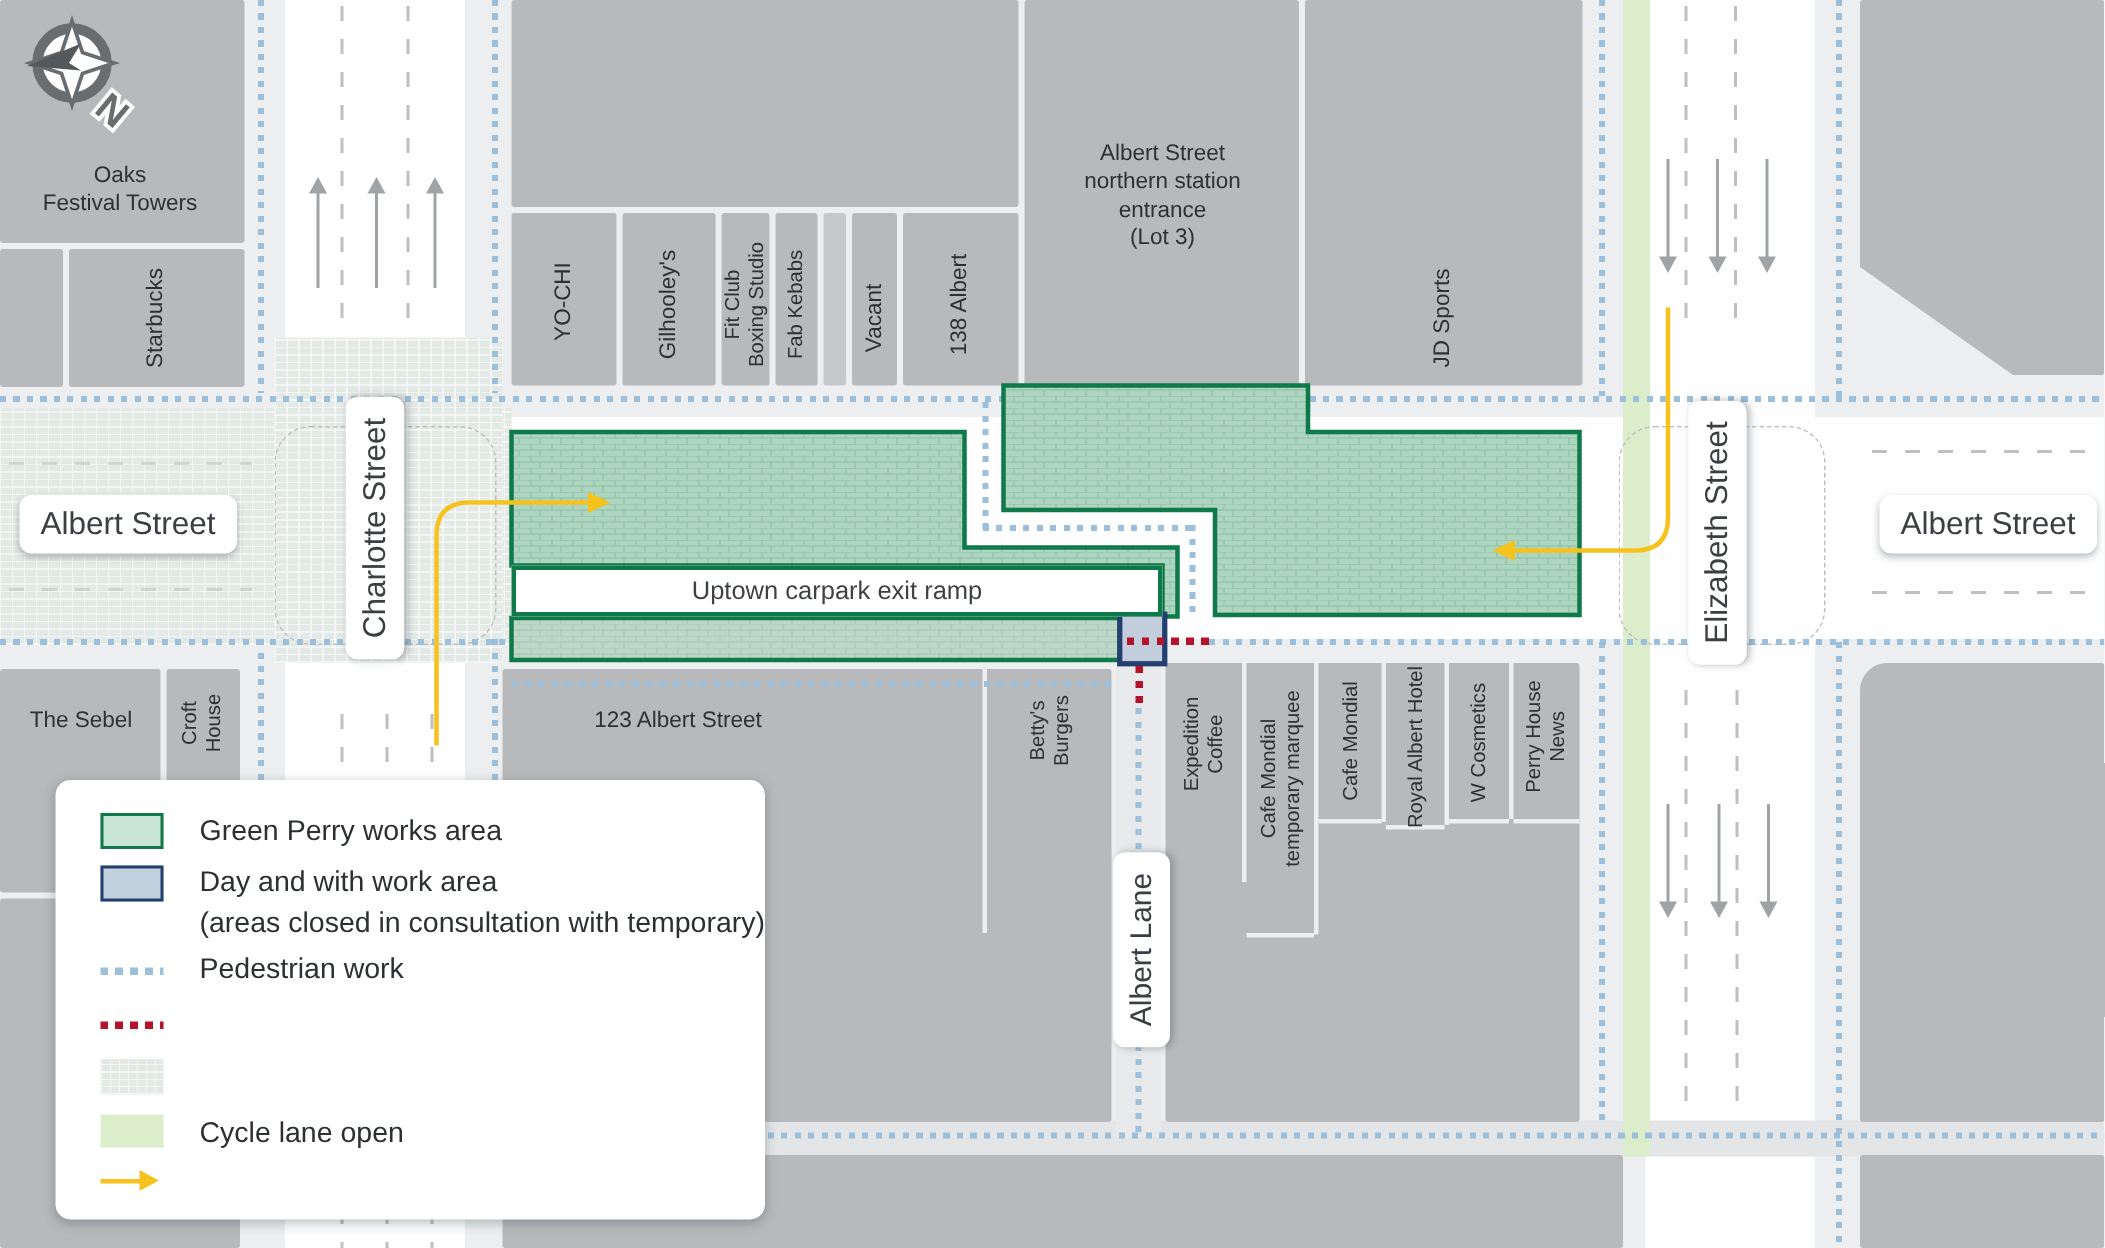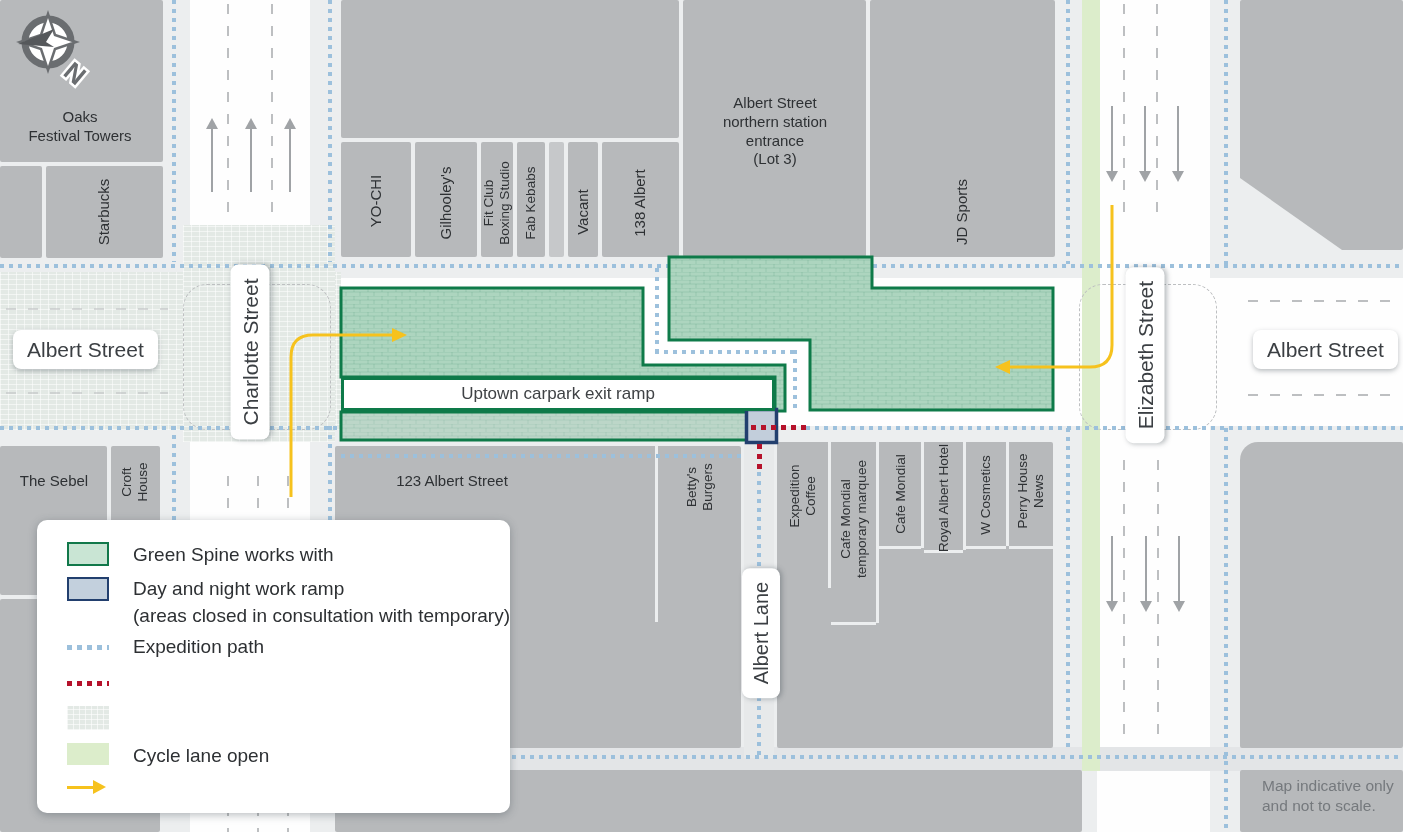--- a/index.html
+++ b/index.html
@@ -262,30 +262,28 @@
   </svg>
 
   <div class="sl" style="left:13px;top:330px;">Albert Street</div>
   <div class="sl" style="left:1253px;top:330px;">Albert Street</div>
   <div class="sl slv" style="left:250px;top:352px;">Charlotte Street</div>
   <div class="sl slv" style="left:1145px;top:355px;">Elizabeth Street</div>
   <div class="sl slv" style="left:761px;top:633px;font-size:20px;">Albert Lane</div>
 
   <div id="legend">
     <span class="sw green" style="top:22px;"></span>
-    <span class="txt" style="top:23px;">Green Spine works with</span>
+    <span class="txt" style="top:23px;">Green Perry works area</span>
     <span class="sw navy" style="top:57px;"></span>
-    <span class="txt" style="top:57px;">Day and night work ramp</span>
+    <span class="txt" style="top:57px;">Day and with work area</span>
     <span class="txt" style="top:84px;">(areas closed in consultation with temporary)</span>
     <span class="sw bdots" style="top:125px;"></span>
-    <span class="txt" style="top:115px;">Expedition path</span>
+    <span class="txt" style="top:115px;">Pedestrian work</span>
     <span class="sw rdots" style="top:161px;"></span>
     <span class="sw fut" style="top:186px;"></span>
     <span class="sw cyc" style="top:223px;"></span>
     <span class="txt" style="top:224px;">Cycle lane open</span>
     <span style="position:absolute;left:30px;top:266px;width:28px;height:3px;background:#f6c21d;"></span>
     <span style="position:absolute;left:56px;top:260px;width:0;height:0;border-top:7px solid transparent;border-bottom:7px solid transparent;border-left:13px solid #f6c21d;"></span>
   </div>
 
-  <div id="note">Map indicative only
-and not to scale.</div>
 
 </div>
 
 </body></html>

